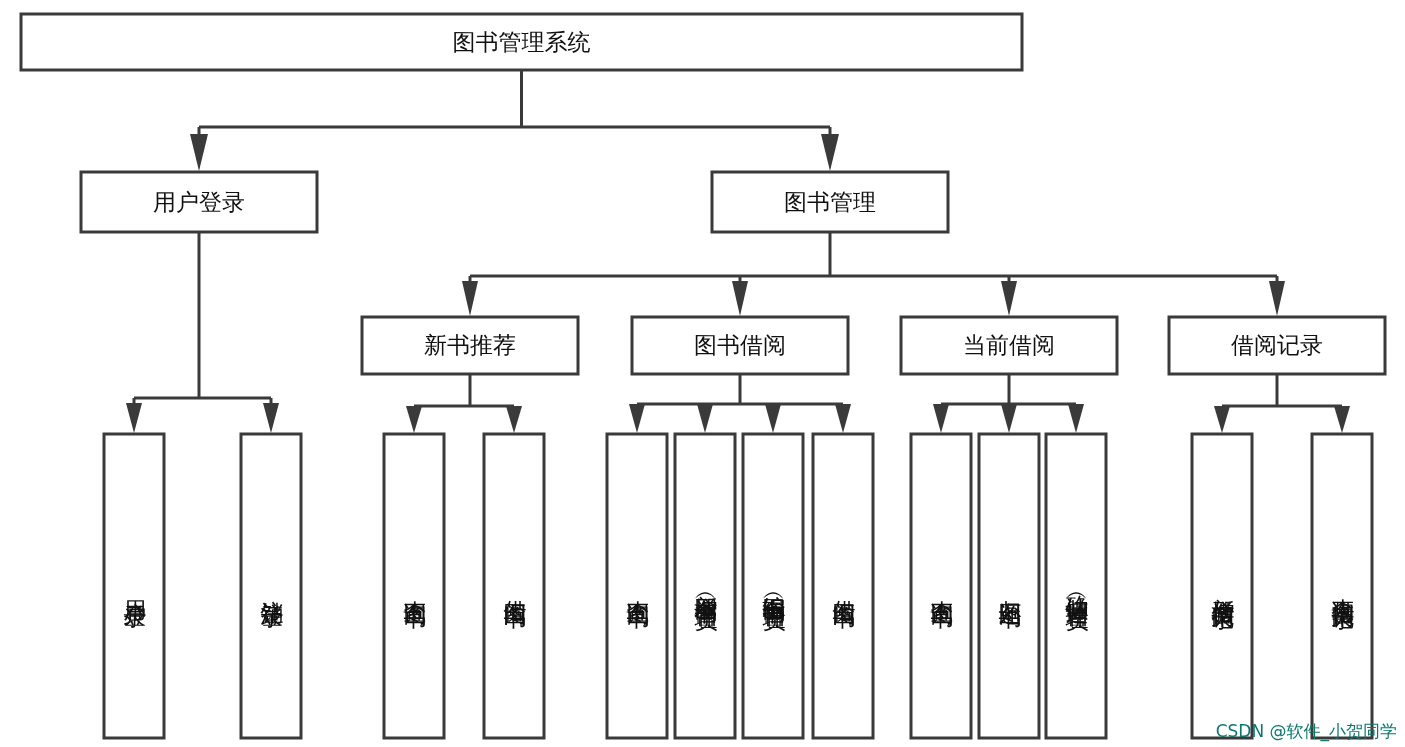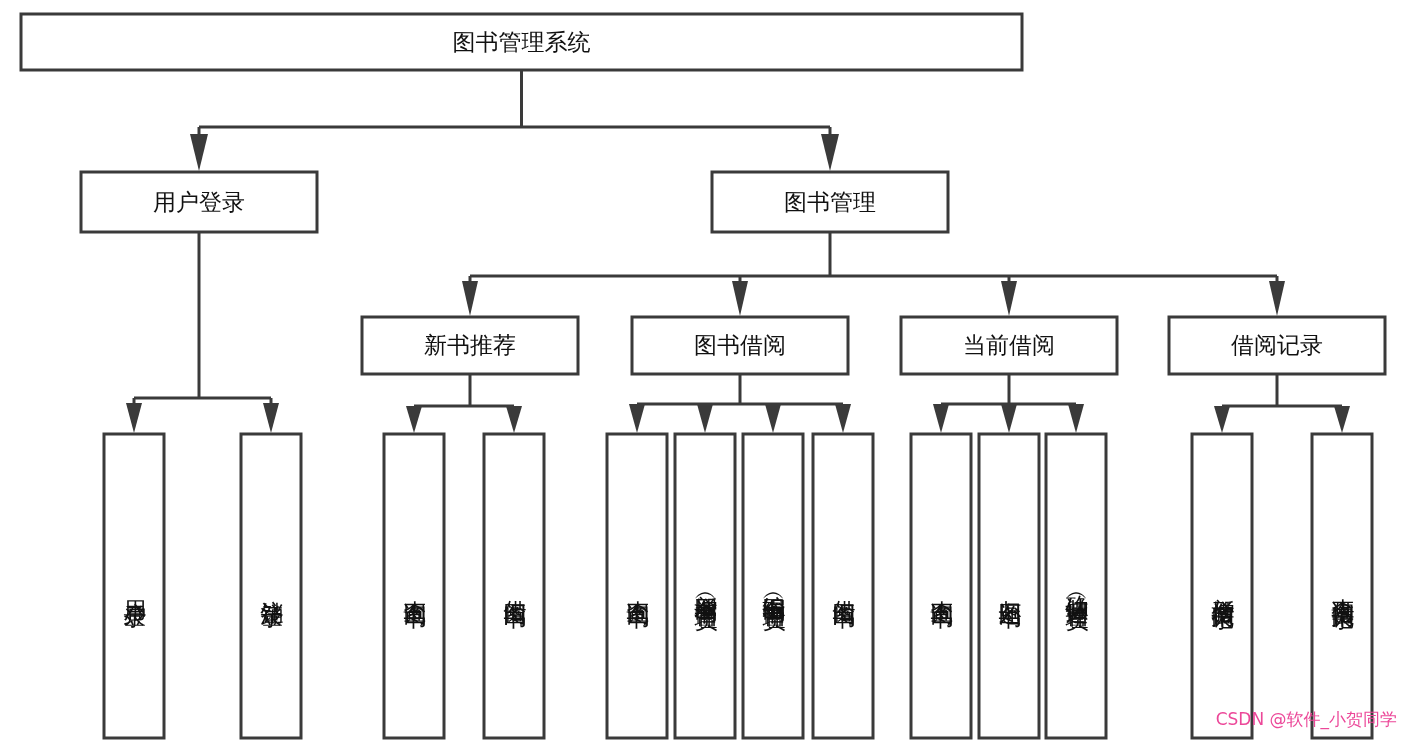--- a/index.html
+++ b/index.html
@@ -12,23 +12,23 @@
   .box-rect{fill:#ffffff;stroke:#3a3a3a;stroke-width:3;}
   .conn{stroke:#3a3a3a;stroke-width:3;fill:none;}
   .arrow-head{fill:#3a3a3a;stroke:none;}
   .node-label{
     font-family:"DejaVu Sans","Liberation Sans",sans-serif;
     fill:#111111;text-anchor:middle;dominant-baseline:middle;
   }
   .label-h{font-size:23px;}
   .label-v{font-size:23px;writing-mode:vertical-rl;text-orientation:upright;letter-spacing:2px;}
   .watermark{
-    position:absolute;right:8px;bottom:16px;
+    position:absolute;right:8px;bottom:4px;
     font-family:"DejaVu Sans","Liberation Sans",sans-serif;
-    font-size:17px;color:#ec4899;white-space:nowrap;
+    font-size:17px;color:#0f766e;white-space:nowrap;
     pointer-events:none;user-select:none;
   }
 </style>
 </head>
 <body>
 
 <svg id="diagram" viewBox="0 0 1405 747" xmlns="http://www.w3.org/2000/svg">
 
   <g>
 

